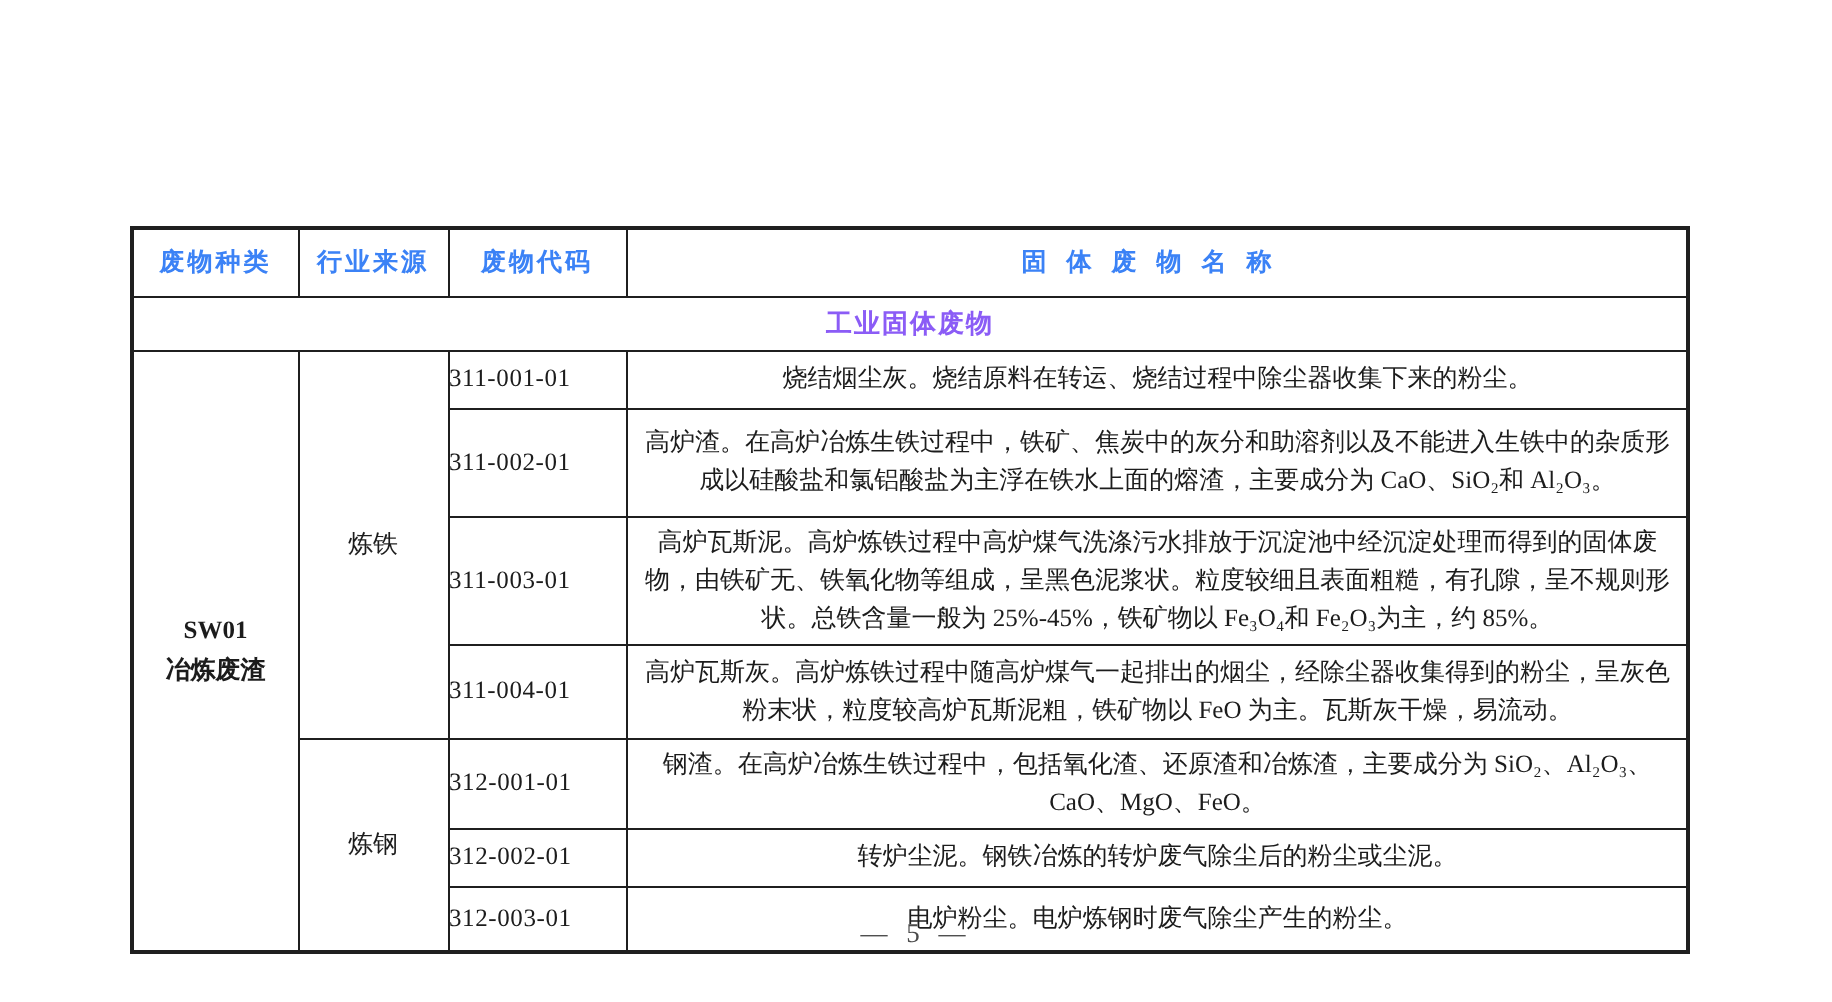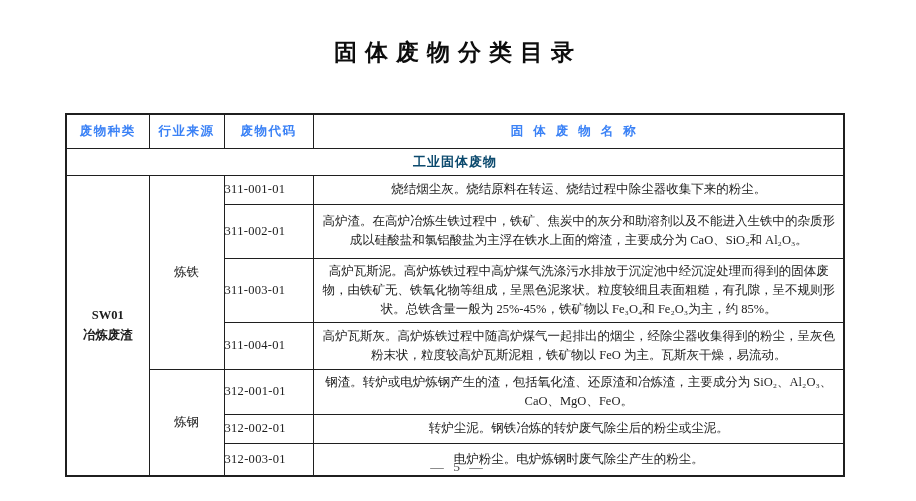--- a/index.html
+++ b/index.html
@@ -37,21 +37,21 @@
     font-family: "Liberation Sans", "DejaVu Sans", sans-serif;
     font-weight: bold; letter-spacing: 1.5px; color: #3b82f6;
     text-align: center;
   }
   .catalog th.name-header { letter-spacing: 10px; }
 
   tr.section-row { height: 27px; }
   tr.section-row td {
     text-align: center;
     font-family: "Liberation Sans", "DejaVu Sans", sans-serif;
-    font-weight: bold; font-size: 13px; letter-spacing: 1px; color: #0c4a6e;
+    font-weight: bold; font-size: 13px; letter-spacing: 1px; color: #8b5cf6;
   }
 
   tr.row-1 { height: 29px; }
   tr.row-2 { height: 54px; }
   tr.row-3 { height: 60px; }
   tr.row-4 { height: 47px; }
   tr.row-5 { height: 29px; }
   tr.row-6 { height: 29px; }
   tr.row-7 { height: 33px; }
 
@@ -69,21 +69,20 @@
     text-align: center;
     font-size: 13.5px; color: #4a4a4a;
     letter-spacing: 3px;
   }
 </style>
 </head>
 <body>
 
 <div class="page">
 
-  <h1 class="doc-title">固体废物分类目录</h1>
 
   <table class="catalog">
     <colgroup>
       <col style="width:83px">
       <col style="width:75px">
       <col style="width:89px">
       <col style="width:531px">
     </colgroup>
     <thead>
       <tr>
@@ -119,21 +118,21 @@
       </tr>
 
       <tr class="row-4">
         <td class="code-cell">311-004-01</td>
         <td class="name-cell">高炉瓦斯灰。高炉炼铁过程中随高炉煤气一起排出的烟尘，经除尘器收集得到的粉尘，呈灰色粉末状，粒度较高炉瓦斯泥粗，铁矿物以 FeO 为主。瓦斯灰干燥，易流动。</td>
       </tr>
 
       <tr class="row-5">
         <td rowspan="3" class="center-cell">炼钢</td>
         <td class="code-cell">312-001-01</td>
-        <td class="name-cell">钢渣。转炉或电炉炼钢产生的渣，包括氧化渣、还原渣和冶炼渣，主要成分为 SiO₂、Al₂O₃、CaO、MgO、FeO。</td>
+        <td class="name-cell">钢渣。在高炉冶炼生铁过程中，包括氧化渣、还原渣和冶炼渣，主要成分为 SiO₂、Al₂O₃、CaO、MgO、FeO。</td>
       </tr>
 
       <tr class="row-6">
         <td class="code-cell">312-002-01</td>
         <td class="name-cell">转炉尘泥。钢铁冶炼的转炉废气除尘后的粉尘或尘泥。</td>
       </tr>
 
       <tr class="row-7">
         <td class="code-cell">312-003-01</td>
         <td class="name-cell">电炉粉尘。电炉炼钢时废气除尘产生的粉尘。</td>

